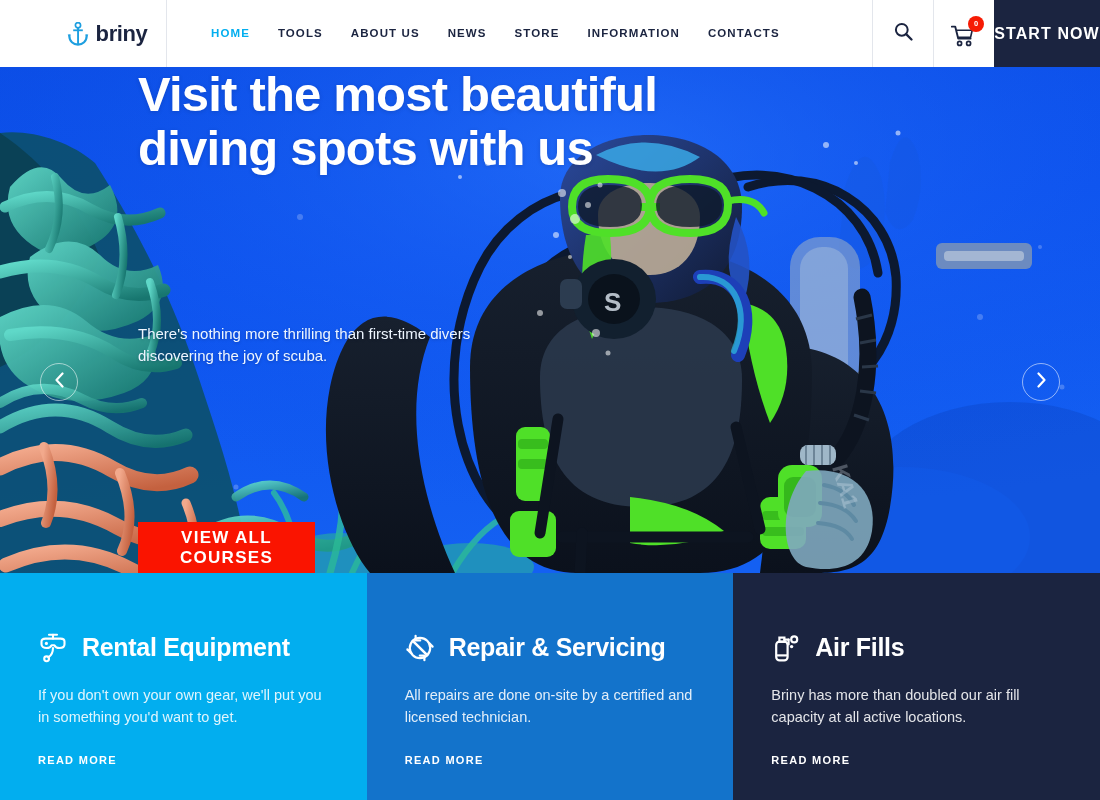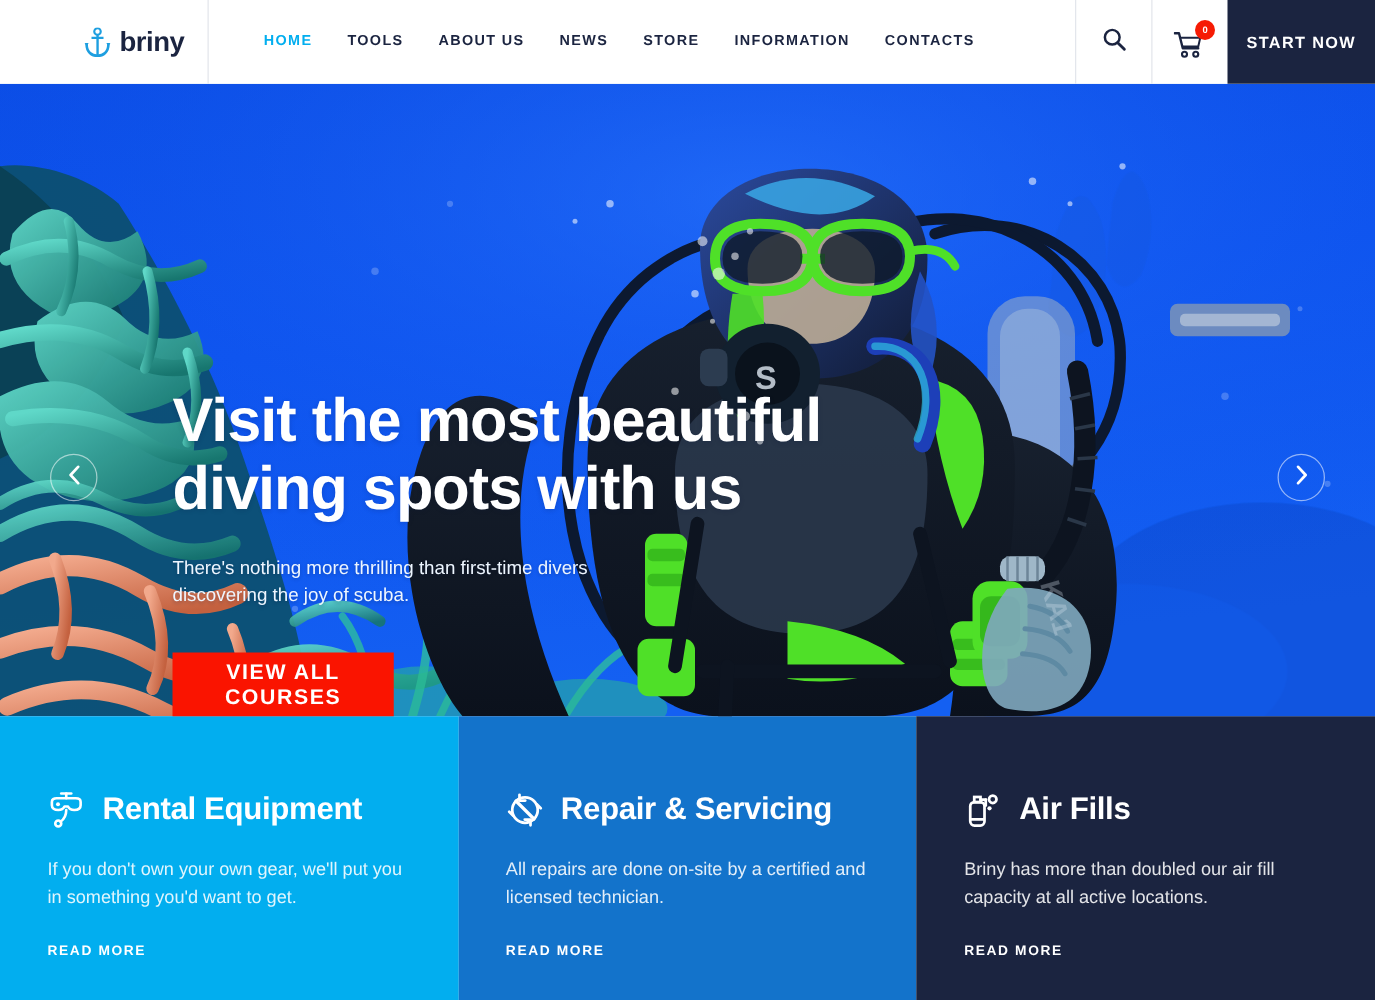--- a/index.html
+++ b/index.html
@@ -75,27 +75,27 @@
     background:#f61b04;
     color:#ffffff;
     font-size:7.5px;
     font-weight:bold;
     display:flex;
     align-items:center;
     justify-content:center;
     line-height:1;
   }
   .start-now {
-    width:118px;
+    width:106px;
     background:#1b2440;
     color:#ffffff;
     display:flex;
     align-items:center;
     justify-content:center;
-    font-size:13px;
+    font-size:16px;
     font-weight:bold;
     letter-spacing:1.1px;
     cursor:pointer;
     border:none;
     font-family:"Liberation Sans", sans-serif;
   }
 
   
   .hero {
     position:relative;
@@ -108,21 +108,21 @@
   .hero-svg { width:1100px; height:506px; display:block; }
 
   .hero-content {
     position:absolute;
     left:138px;
     top:0;
     width:700px;
     height:506px;
     display:flex;
     flex-direction:column;
-    justify-content:flex-end;
+    justify-content:space-between;
     z-index:10;
   }
   .hero-title {
     font-size:49px;
     line-height:54px;
     font-weight:bold;
     color:#ffffff;
     letter-spacing:-0.8px;
     max-width:620px;
     text-shadow:0 1px 4px rgba(0,20,60,0.18);

